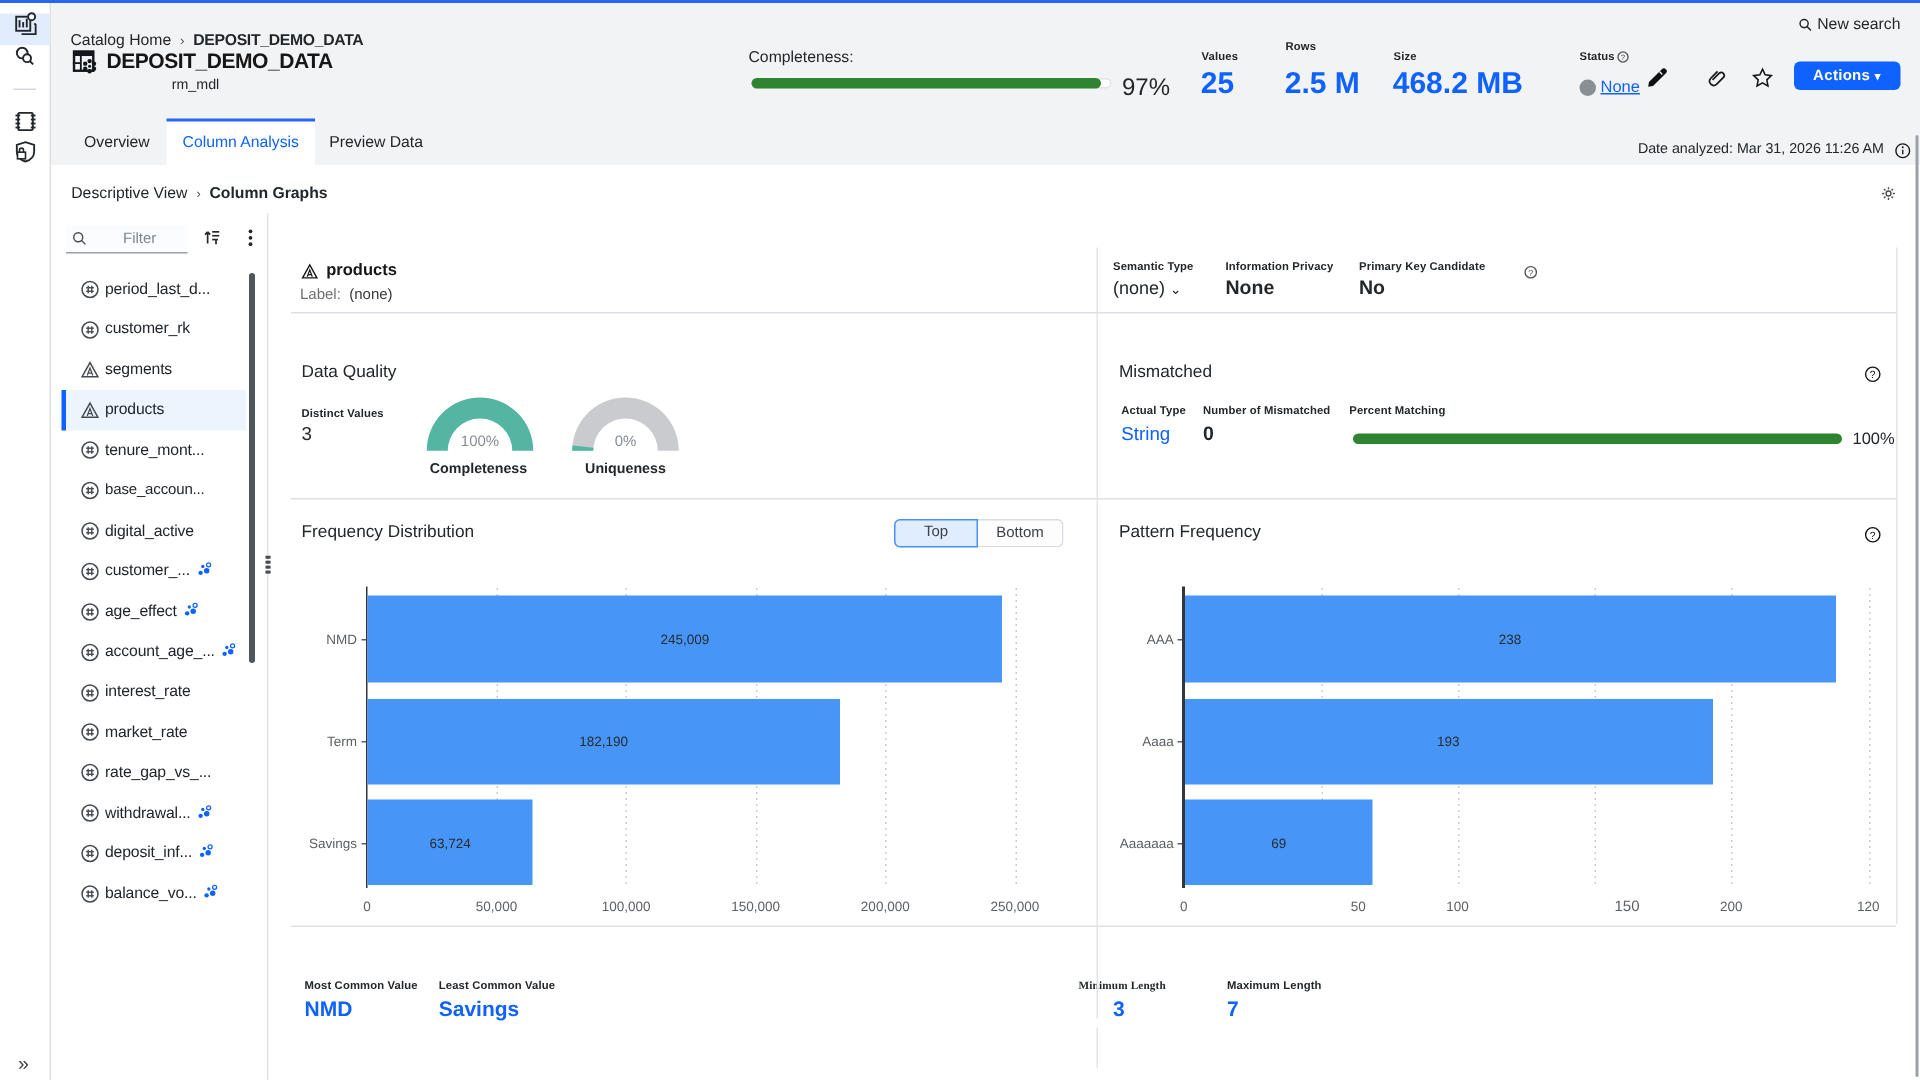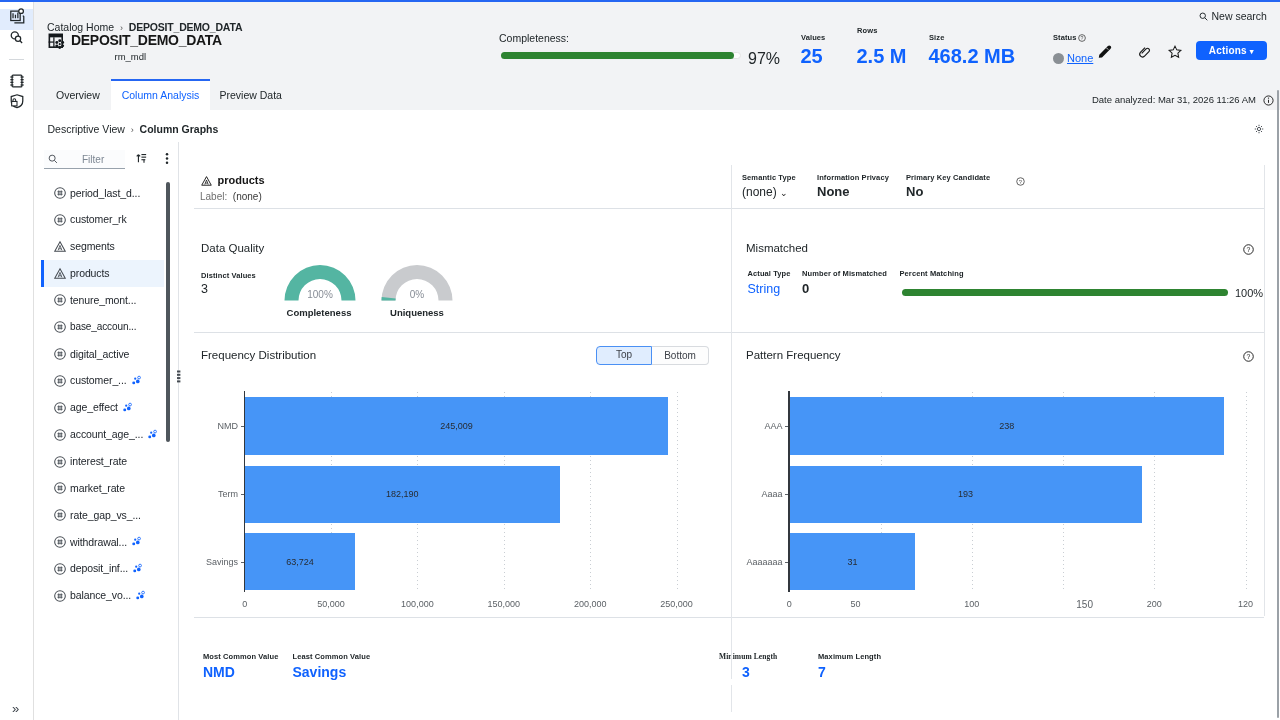--- a/index.html
+++ b/index.html
@@ -475,25 +475,25 @@
       <div class="abs" style="left:788px;top:391px;width:1.5px;height:201px;background:#32373d;"></div>
       <div class="abs" style="left:789.5px;top:397px;width:434.3024px;height:58.2px;background:#4695f7;"></div>
       <div class="abs" style="left:966.6512px;top:421.1px;width:80px;text-align:center;font-size:9px;color:#272c33;">238</div>
       <div class="abs" style="left:737.5px;top:421.1px;width:45px;text-align:right;font-size:9px;color:#5c6166;">AAA</div>
       <div class="abs" style="left:785px;top:426.1px;width:3px;height:1px;background:#5c6166;"></div>
       <div class="abs" style="left:789.5px;top:465.8px;width:352.1864px;height:57px;background:#4695f7;"></div>
       <div class="abs" style="left:925.5932px;top:489.3px;width:80px;text-align:center;font-size:9px;color:#272c33;">193</div>
       <div class="abs" style="left:737.5px;top:489.3px;width:45px;text-align:right;font-size:9px;color:#5c6166;">Aaaa</div>
       <div class="abs" style="left:785px;top:494.3px;width:3px;height:1px;background:#5c6166;"></div>
       <div class="abs" style="left:789.5px;top:533px;width:125.9112px;height:57px;background:#4695f7;"></div>
-      <div class="abs" style="left:812.4556px;top:556.5px;width:80px;text-align:center;font-size:9px;color:#272c33;">31</div>
+      <div class="abs" style="left:812.4556px;top:556.5px;width:80px;text-align:center;font-size:9px;color:#272c33;">69</div>
       <div class="abs" style="left:737.5px;top:556.5px;width:45px;text-align:right;font-size:9px;color:#5c6166;">Aaaaaaa</div>
       <div class="abs" style="left:785px;top:561.5px;width:3px;height:1px;background:#5c6166;"></div>
       <div class="abs" style="left:759.2px;top:598.5px;width:60px;text-align:center;font-size:9px;color:#5c6166;">0</div>
-      <div class="abs" style="left:850.5px;top:598.5px;width:60px;text-align:left;font-size:9px;color:#5c6166;">50</div>
+      <div class="abs" style="left:850.5px;top:598.5px;width:60px;text-align:right;font-size:9px;color:#5c6166;">50</div>
       <div class="abs" style="left:941.7px;top:598.5px;width:60px;text-align:center;font-size:9px;color:#5c6166;">100</div>
       <div class="abs" style="left:1033px;top:598.5px;width:60px;text-align:right;font-size:10px;color:#5c6166;">150</div>
       <div class="abs" style="left:1124.2px;top:598.5px;width:60px;text-align:center;font-size:9px;color:#5c6166;">200</div>
       <div class="abs" style="left:1215.5px;top:598.5px;width:60px;text-align:center;font-size:9px;color:#5c6166;">120</div>
     </div>
 
 <div class="hr" style="left:194px;top:617px;width:1070px;"></div>
 
 <div class="lbl" style="left:203px;top:652px;">Most Common Value</div>
 <div class="abs blue nw" style="left:203px;top:663.5px;font-size:14px;font-weight:bold;">NMD</div>

